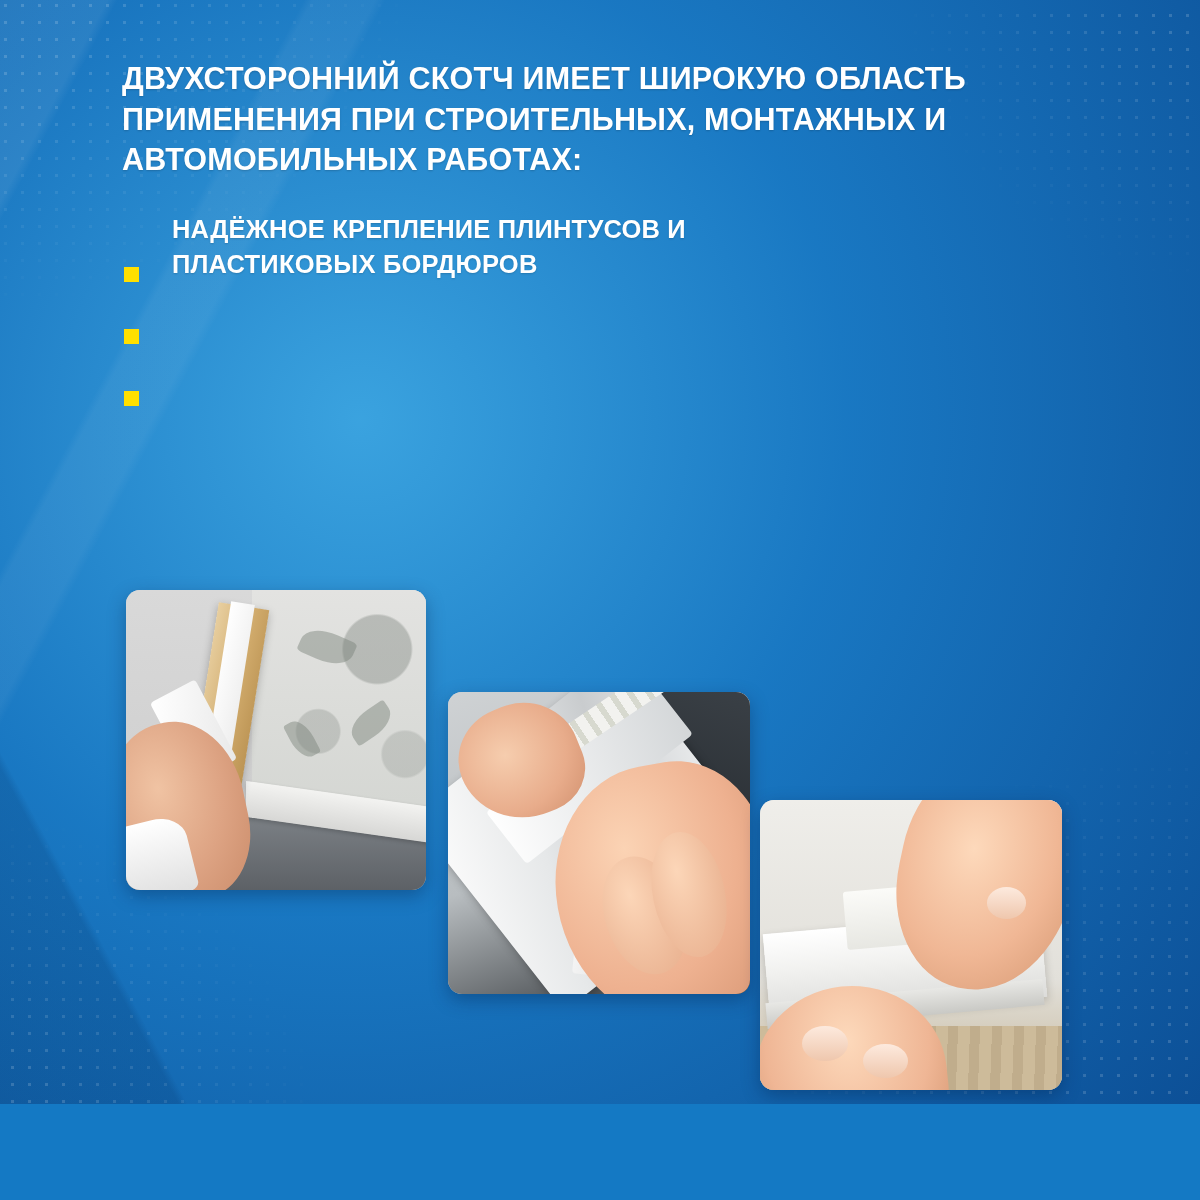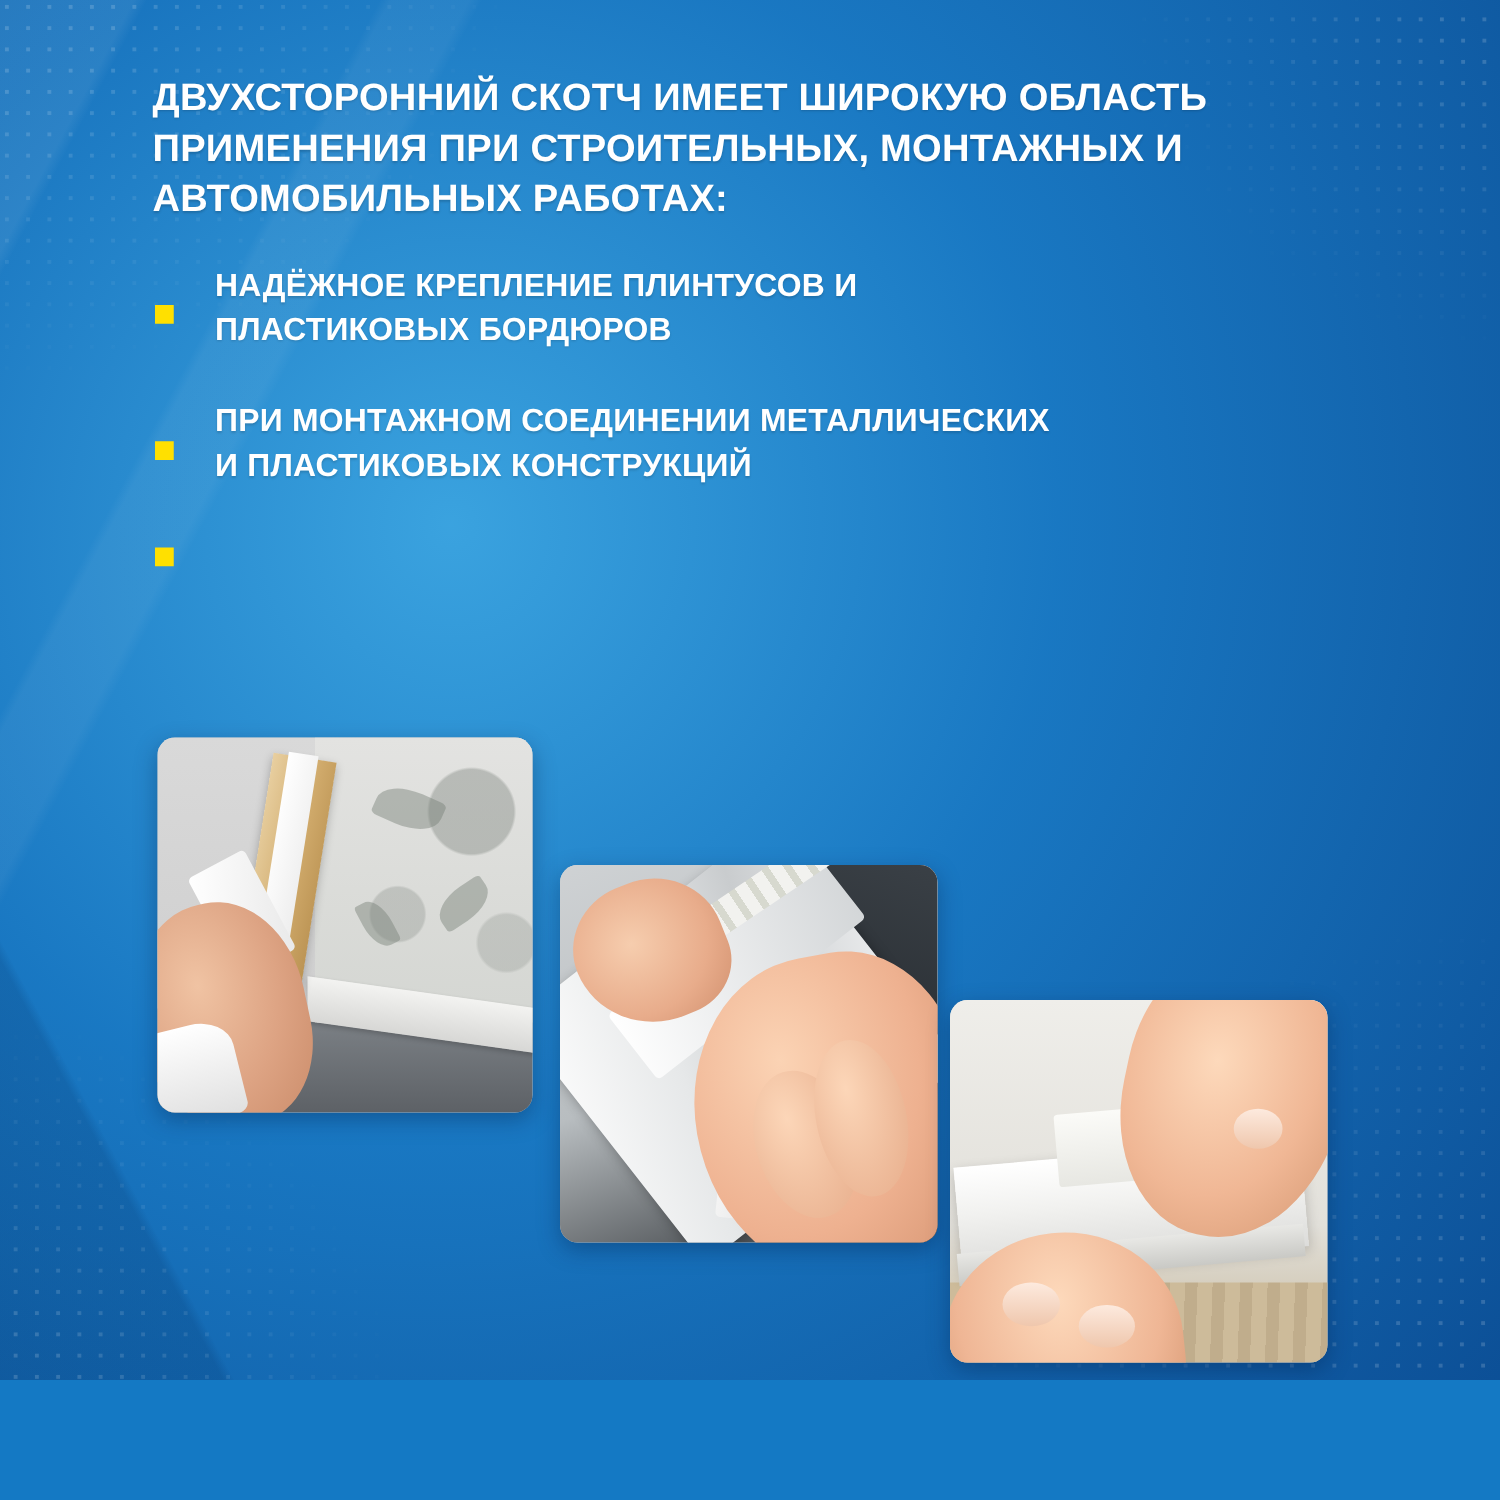--- a/index.html
+++ b/index.html
@@ -82,21 +82,21 @@
   }
 
   .bullets {
     position: absolute;
     top: 212px;
     left: 124px;
     width: 1010px;
   }
   .bullet {
     display: flex;
-    align-items: center;
+    align-items: flex-end;
     margin-bottom: 38px;
   }
   .bullet-marker {
     flex: 0 0 auto;
     width: 15px;
     height: 15px;
     background: #ffe000;
     margin-top: 9px;
     margin-right: 33px;
   }
@@ -286,22 +286,20 @@
     <div class="bullets">
 
       <div class="bullet">
         <span class="bullet-marker"></span>
         <span class="bullet-text">НАДЁЖНОЕ КРЕПЛЕНИЕ ПЛИНТУСОВ И
 ПЛАСТИКОВЫХ БОРДЮРОВ</span>
       </div>
 
       <div class="bullet">
         <span class="bullet-marker"></span>
-        <span class="bullet-text">ПРИ МОНТАЖНОМ СОЕДИНЕНИИ МЕТАЛЛИЧЕСКИХ
-И ПЛАСТИКОВЫХ КОНСТРУКЦИЙ</span>
       </div>
 
       <div class="bullet">
         <span class="bullet-marker"></span>
       </div>
 
     </div>
 
     <div class="photo photo-1">
       <div class="ph-inner">

